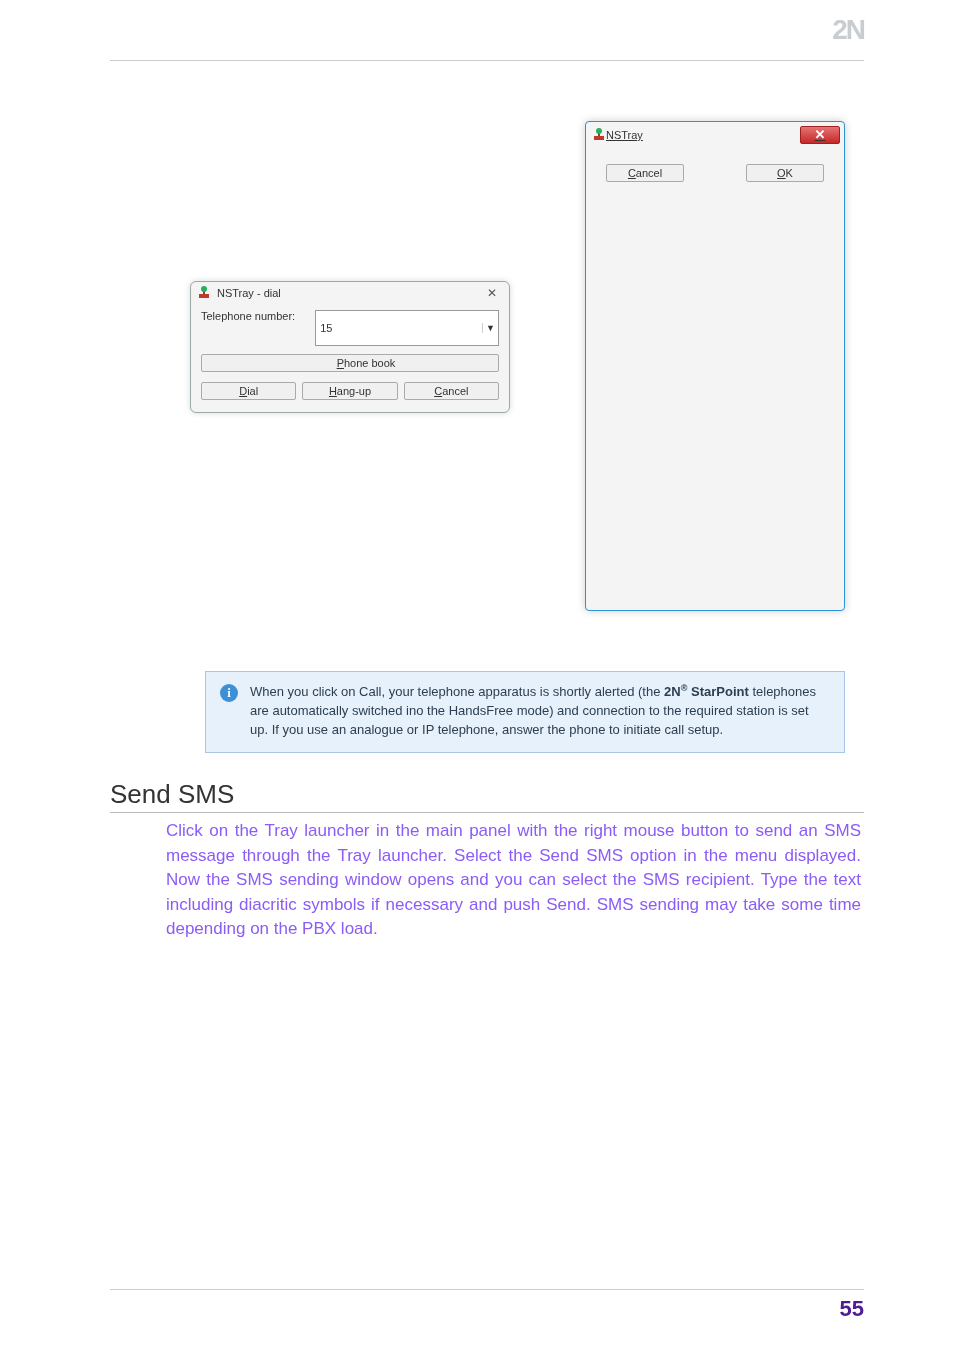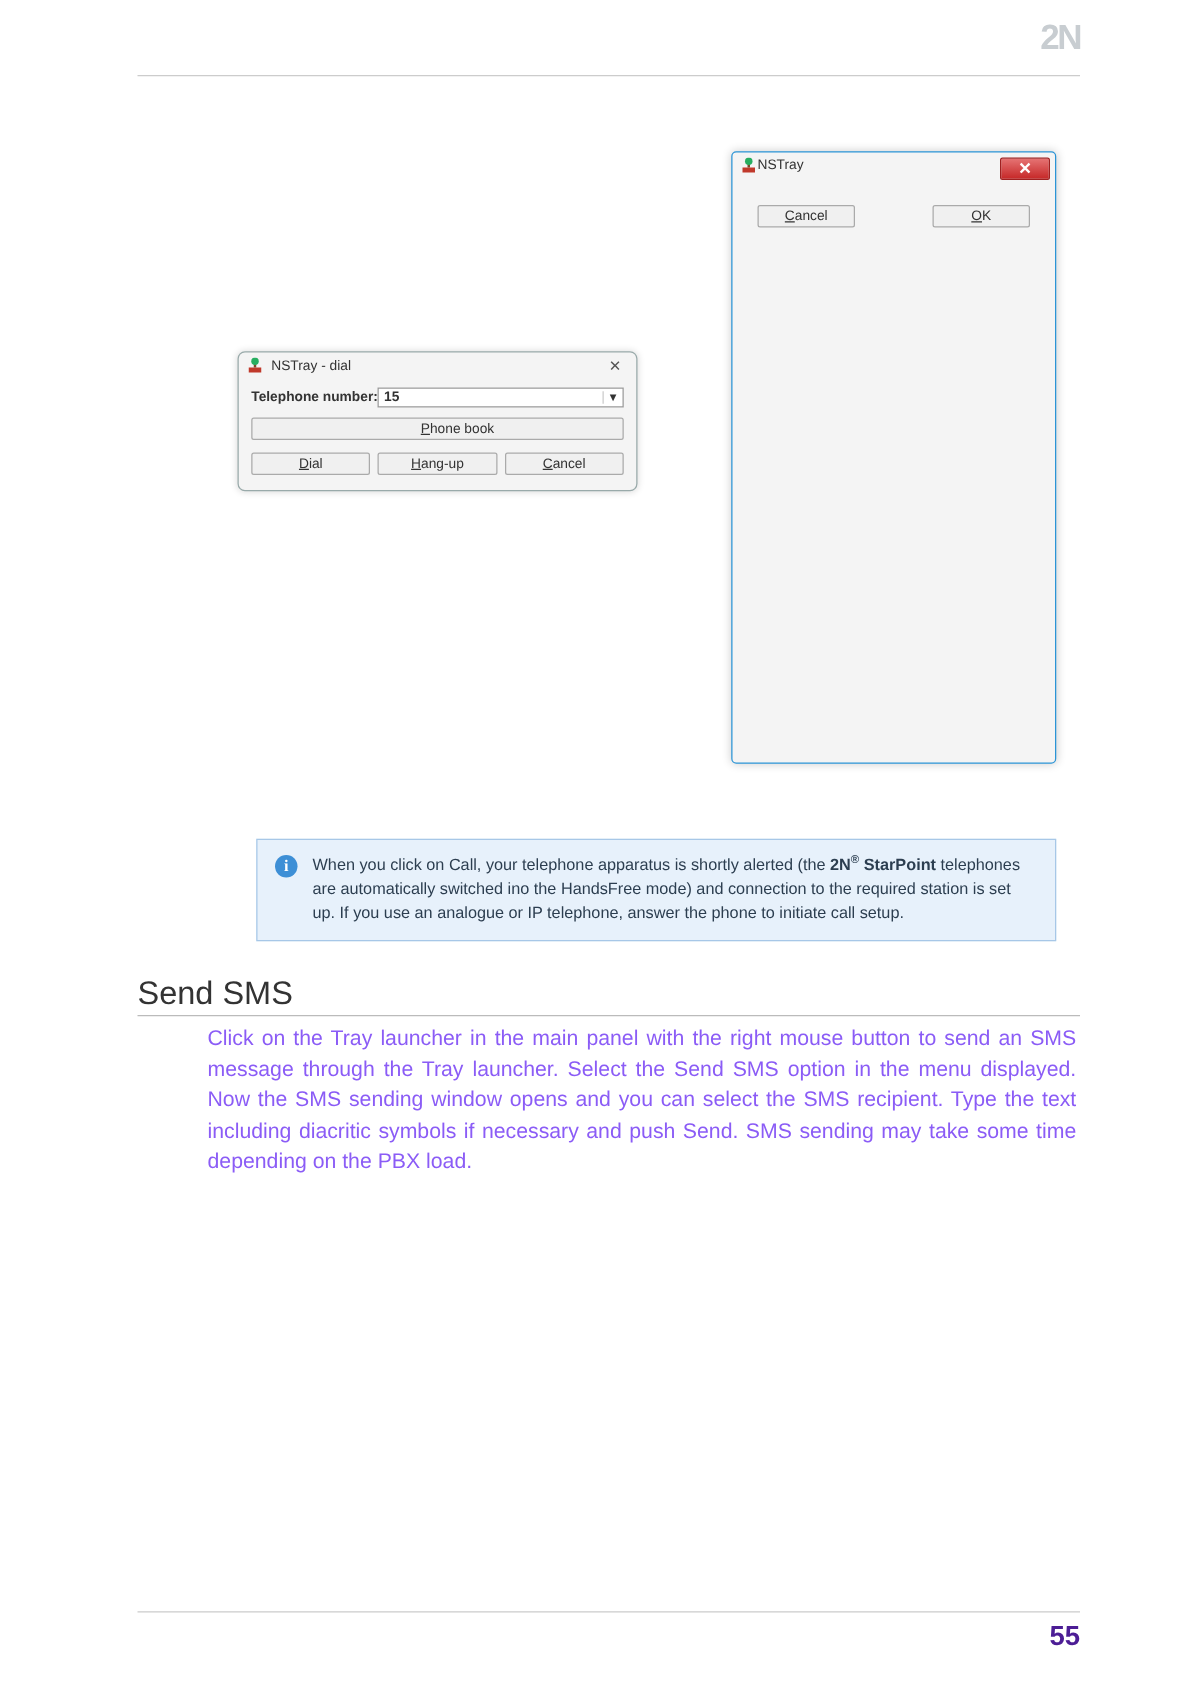--- a/index.html
+++ b/index.html
@@ -67,33 +67,31 @@
     font-family: Arial;
     font-size: 12px;
     color: #555;
     padding: 0 6px;
   }
   .dlg-body {
     padding: 4px 10px 12px 10px;
   }
   .row-tel {
     display: flex;
-    align-items: center;
-    gap: 0;
+    gap: 20px;
     margin-bottom: 8px;
-    font-weight: bold;
   }
   .row-tel label { white-space: nowrap; }
   .combo {
     flex: 1;
     display: flex;
     align-items: center;
     background: #fff;
     border: 1px solid #999;
-    height: 16px;
+    height: 36px;
   }
   .combo .val {
     flex: 1;
     padding: 0 4px;
     font-size: 11px;
   }
   .combo .arrow {
     width: 16px;
     text-align: center;
     font-size: 9px;
@@ -127,22 +125,23 @@
     height: 490px;
     background: #f4f4f4;
     border: 1px solid #2a94d6;
     border-radius: 4px;
     box-shadow: 0 0 8px rgba(0,0,0,0.2);
     font-family: Tahoma, sans-serif;
     font-size: 11px;
   }
   .dlg-pb .titlebar {
     display: flex;
-    align-items: flex-start;
+    align-items: center;
     padding: 4px 4px 6px 6px;
+    text-decoration: underline;
   }
   .close-red {
     width: 40px;
     height: 18px;
     background: linear-gradient(#e57373,#c62828);
     border: 1px solid #a02020;
     border-radius: 2px;
     color: #fff;
     font-weight: bold;
     font-family: Arial;

